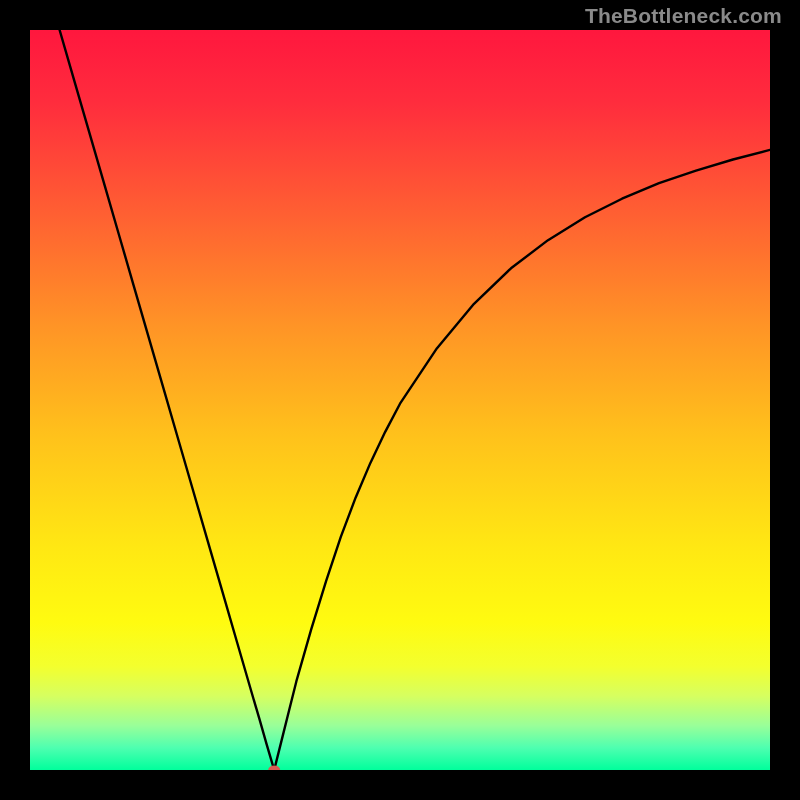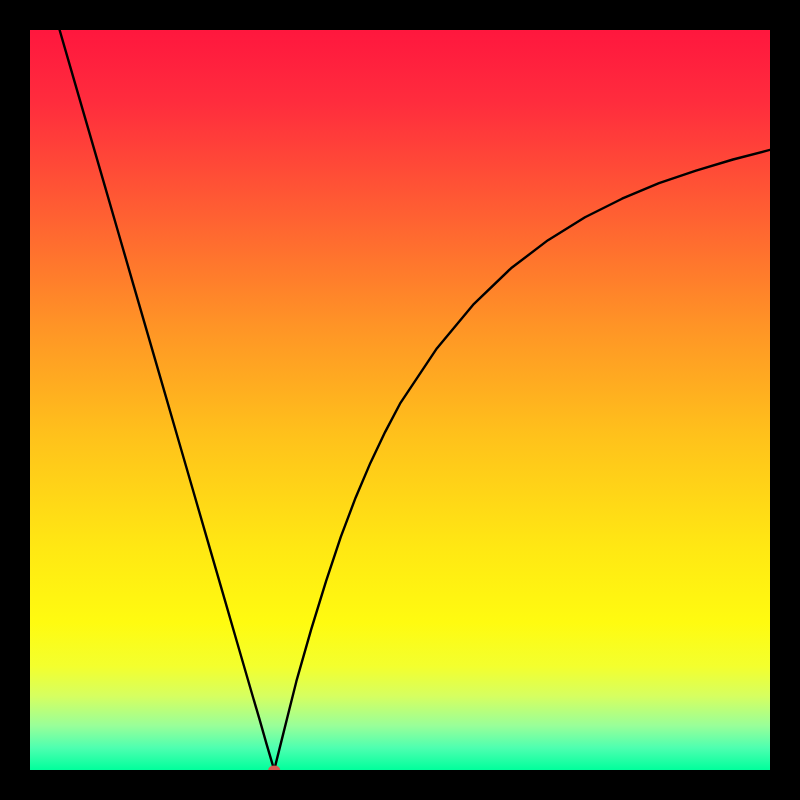--- a/index.html
+++ b/index.html
@@ -30,20 +30,21 @@
     font-family: Arial, Helvetica, sans-serif;
     font-size: 21px;
     font-weight: 600;
     color: #8a8a8a;
     letter-spacing: 0.2px;
   }
 </style>
 </head>
 <body>
 <div class="frame">
+  <div class="watermark">TheBottleneck.com</div>
   <svg class="plot" viewBox="0 0 740 740" preserveAspectRatio="none">
     <defs>
       <linearGradient id="bg-grad" x1="0" y1="0" x2="0" y2="1">
           <stop offset="0%" stop-color="#ff173e"></stop>
           <stop offset="10%" stop-color="#ff2d3d"></stop>
           <stop offset="25%" stop-color="#ff6032"></stop>
           <stop offset="40%" stop-color="#ff9426"></stop>
           <stop offset="55.00000000000001%" stop-color="#ffc21b"></stop>
           <stop offset="70%" stop-color="#ffe813"></stop>
           <stop offset="80%" stop-color="#fffb10"></stop>

